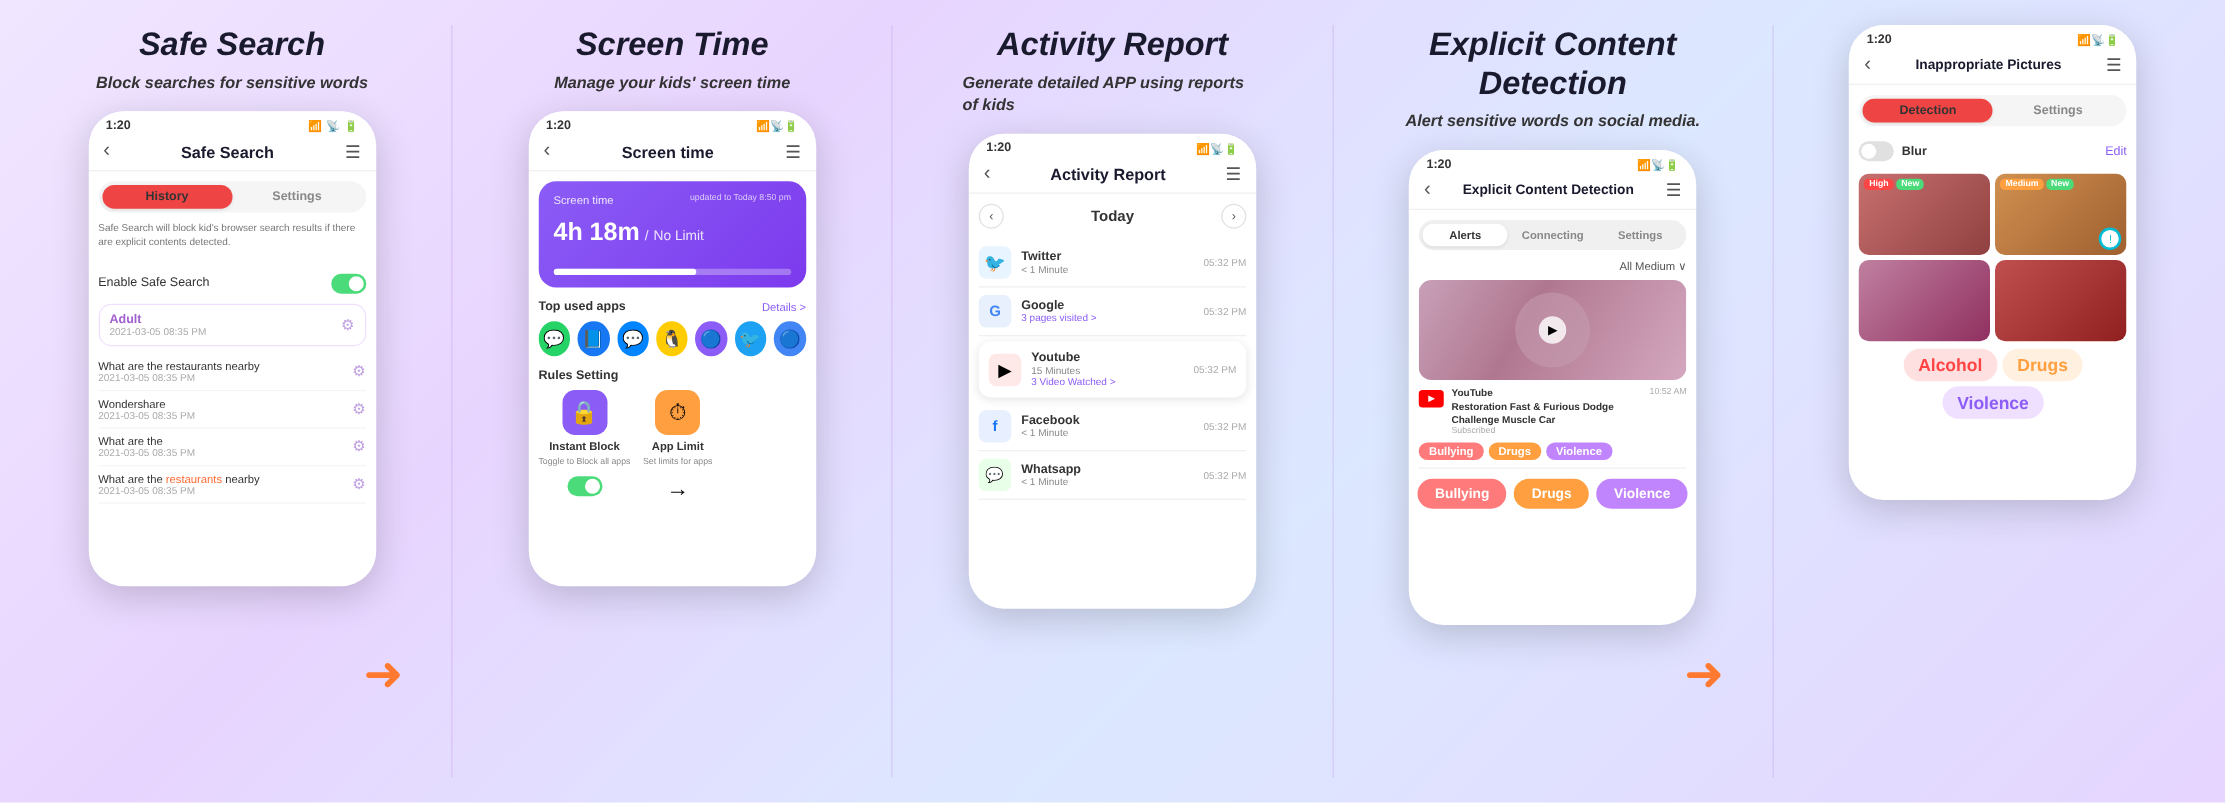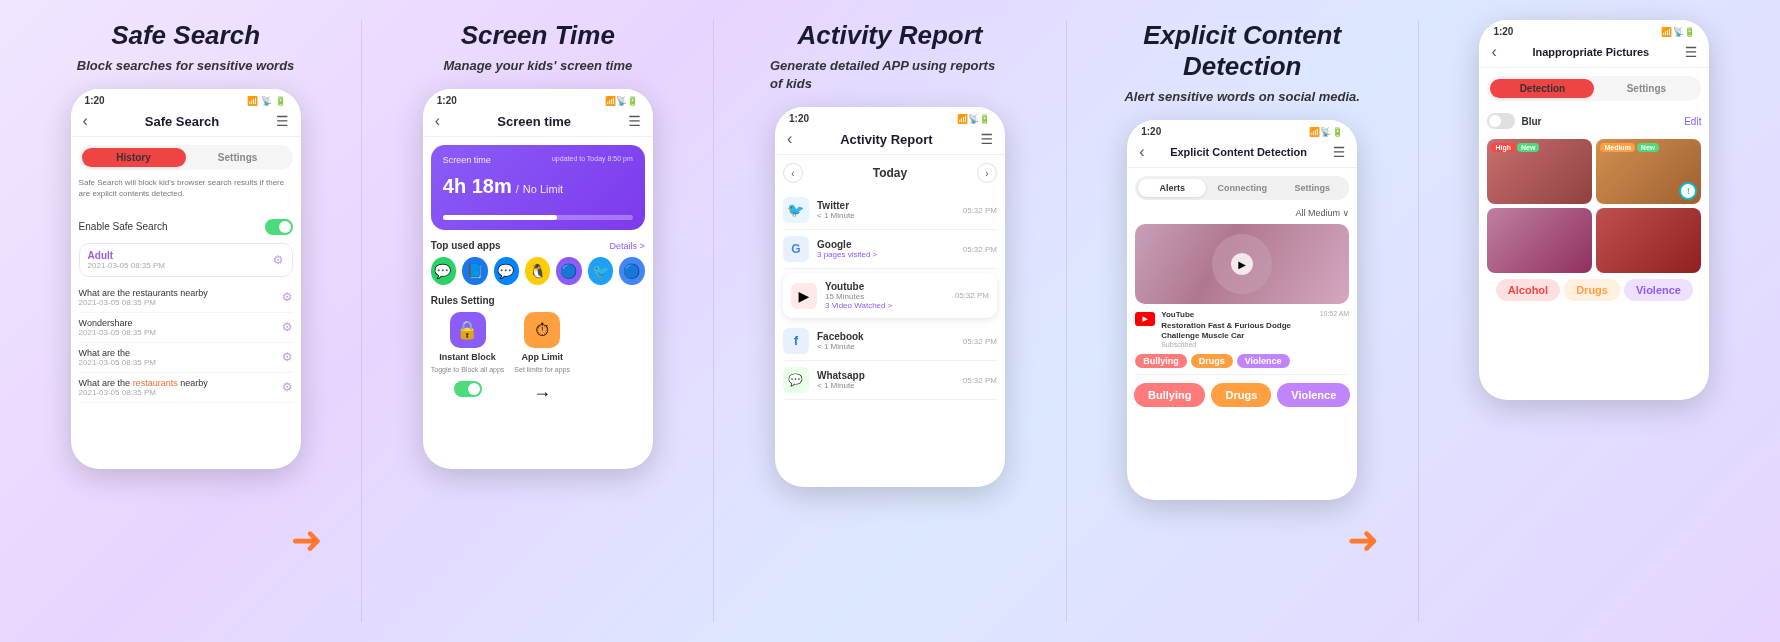--- a/index.html
+++ b/index.html
@@ -455,21 +455,21 @@
     }
     .ip-bottom-tags {
       display: flex;
       gap: 4px;
       justify-content: center;
       flex-wrap: wrap;
     }
     .ip-big-tag {
       padding: 5px 12px;
       border-radius: 16px;
-      font-size: 11px;
+      font-size: 14px;
       font-weight: 700;
     }
     .ip-tag-alcohol { background: #ffe0e0; color: #ff4444; }
     .ip-tag-drugs { background: #fff0e0; color: #ff9f40; }
     .ip-tag-violence { background: #f0e0ff; color: #8b5cf6; }
     .section-phone-wrapper {
       position: relative;
       display: flex;
       align-items: flex-start;
       flex: 1;

